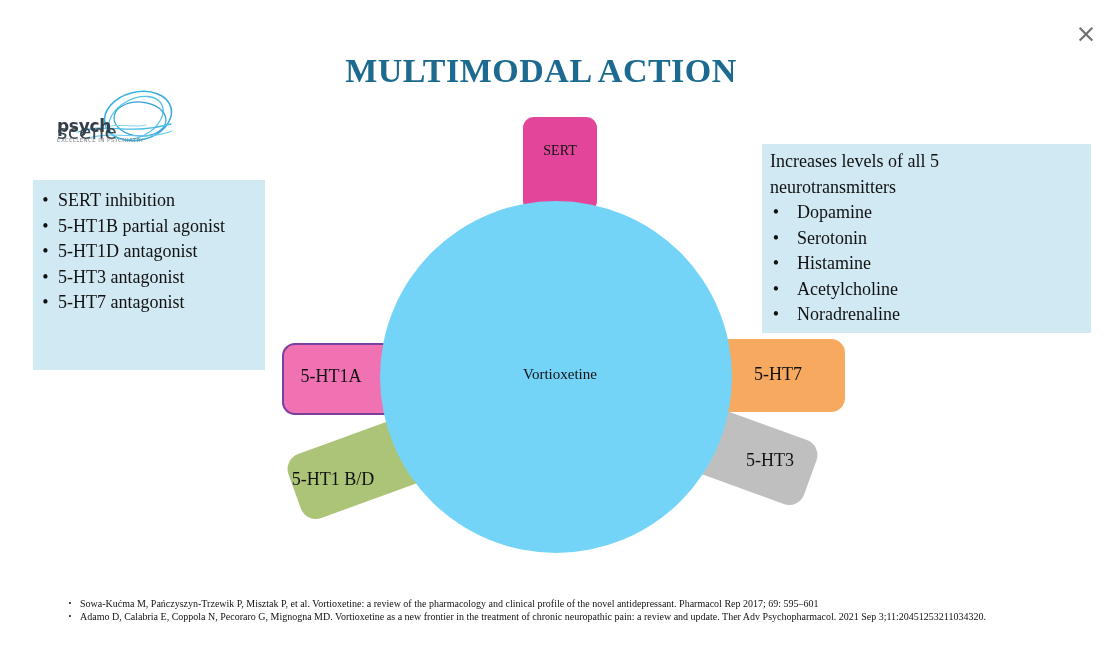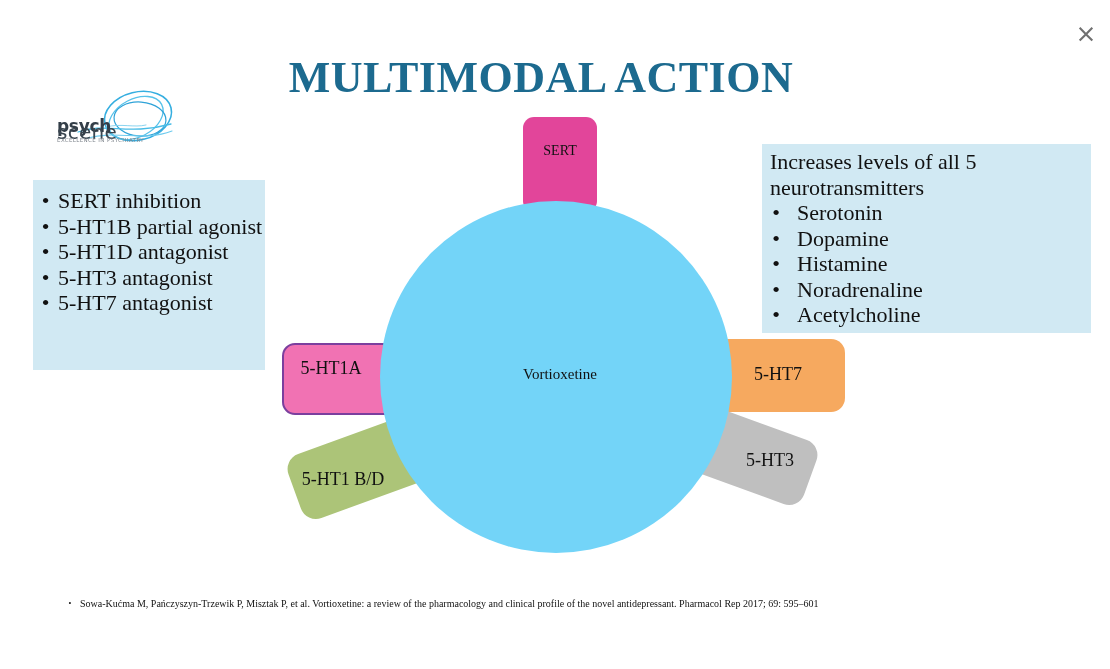--- a/index.html
+++ b/index.html
@@ -12,60 +12,60 @@
   .close-btn{
     position:absolute;left:1070px;top:18px;width:32px;height:32px;
     background:none;border:none;cursor:pointer;
     font-family:"DejaVu Sans","Liberation Sans",sans-serif;
     font-size:25px;line-height:30px;text-align:center;padding:0;
   }
 
   
   .page-title{
     position:absolute;left:0;top:52px;width:1082px;margin:0;
-    text-align:center;font-size:44px;font-weight:bold;letter-spacing:0.5px;
+    text-align:center;font-size:34px;font-weight:bold;letter-spacing:0.5px;
   }
 
   
   .logo{position:absolute;left:50px;top:86px;width:140px;height:80px;}
   .logo svg{position:absolute;left:26px;top:0;}
   .logo-word1{position:absolute;left:7px;top:30px;
     font-family:"DejaVu Sans","Liberation Sans",sans-serif;font-weight:bold;
     font-size:17px;color:#333E48;letter-spacing:-0.3px;}
   .logo-word2{position:absolute;left:7px;top:34px;
     font-family:"DejaVu Sans","Liberation Sans",sans-serif;font-weight:400;
     font-size:20px;color:#3A4650;letter-spacing:0.3px;}
   .logo-tag{position:absolute;left:7px;top:51px;
     font-family:"DejaVu Sans","Liberation Sans",sans-serif;
     font-size:5.5px;color:#7D838B;letter-spacing:0.4px;}
 
   
-  .panel{position:absolute;font-size:22px;line-height:25.5px;}
+  .panel{position:absolute;font-size:18px;line-height:25.5px;}
   .panel-left{left:33px;top:180px;width:232px;height:182px;padding:8px 0 0 0;}
   .panel-right{left:762px;top:144px;width:329px;height:184px;padding:5px 0 0 0;}
   .panel-title{padding-left:8px;}
   .bullet-row{display:flex;}
   .bullet-row .dot::before{content:"\2022";}
   .panel-left .bullet-row .dot{width:25px;text-align:center;flex:0 0 25px;}
   .panel-right .bullet-row .dot{width:22px;text-align:center;flex:0 0 22px;margin-left:3px;}
   .panel-right .bullet-row .bullet-text{padding-left:10px;}
 
   
   .tab{position:absolute;border-radius:13px;}
   .tab-sert{left:523px;top:117px;width:74px;height:95px;border-radius:11px;z-index:1;}
   .tab-ht1a{left:282px;top:343px;width:118px;height:72px;z-index:1;border:2px solid #7B3F9E;box-sizing:border-box;}
   .tab-ht7{left:700px;top:339px;width:145px;height:73px;border-radius:14px;z-index:1;}
   .tab-ht1bd{left:289px;top:425px;width:190px;height:68px;border-radius:16px;z-index:1;transform:rotate(-20deg);}
   .tab-ht3{left:626px;top:411px;width:190px;height:68px;border-radius:16px;z-index:1;transform:rotate(20deg);}
   .circle{position:absolute;left:380px;top:201px;width:352px;height:352px;border-radius:50%;z-index:2;}
   .dlabel{position:absolute;z-index:3;text-align:center;font-size:18px;color:#111;}
   .lbl-sert{left:510px;top:143px;width:100px;font-size:14px;}
-  .lbl-ht1a{left:271px;top:358px;width:120px;}
+  .lbl-ht1a{left:271px;top:366px;width:120px;}
   .lbl-ht7{left:718px;top:364px;width:120px;}
-  .lbl-ht1bd{left:273px;top:469px;width:140px;}
+  .lbl-ht1bd{left:263px;top:469px;width:140px;}
   .lbl-ht3{left:710px;top:450px;width:120px;}
   .lbl-center{left:480px;top:366px;width:160px;font-size:15px;}
 
   
   .refs{position:absolute;left:60px;top:597px;width:1030px;font-size:10px;line-height:13px;}
   .ref-row{display:flex;align-items:flex-end;}
   .ref-row .dot{flex:0 0 20px;text-align:center;font-size:8px;}
   .ref-row .dot::before{content:"\2022";}
 </style>
 </head>
@@ -114,37 +114,37 @@
       <span class="dot"></span>
       <span class="bullet-text">5-HT7 antagonist</span>
     </div>
   </div>
 
   <div class="panel panel-right" style="background: rgb(209, 233, 243);">
     <div class="panel-title">Increases levels of all 5</div>
     <div class="panel-title">neurotransmitters</div>
     <div class="bullet-row">
       <span class="dot"></span>
-      <span class="bullet-text">Serotonin</span>
+      <span class="bullet-text">Dopamine</span>
     </div>
     <div class="bullet-row">
       <span class="dot"></span>
-      <span class="bullet-text">Dopamine</span>
+      <span class="bullet-text">Serotonin</span>
     </div>
     <div class="bullet-row">
       <span class="dot"></span>
       <span class="bullet-text">Histamine</span>
     </div>
     <div class="bullet-row">
       <span class="dot"></span>
-      <span class="bullet-text">Noradrenaline</span>
+      <span class="bullet-text">Acetylcholine</span>
     </div>
     <div class="bullet-row">
       <span class="dot"></span>
-      <span class="bullet-text">Acetylcholine</span>
+      <span class="bullet-text">Noradrenaline</span>
     </div>
   </div>
 
   <div class="tab tab-sert" style="background: rgb(226, 69, 154);"></div>
   <div class="tab tab-ht1a" style="background: rgb(241, 114, 179); border-color: rgb(123, 63, 158);"></div>
   <div class="tab tab-ht7" style="background: rgb(246, 169, 95);"></div>
   <div class="tab tab-ht1bd" style="background: rgb(172, 196, 120);"></div>
   <div class="tab tab-ht3" style="background: rgb(191, 191, 191);"></div>
   <div class="circle" style="background: rgb(115, 212, 248);"></div>
 
@@ -153,15 +153,19 @@
   <div class="dlabel lbl-ht7">5-HT7</div>
   <div class="dlabel lbl-ht1bd">5-HT1 B/D</div>
   <div class="dlabel lbl-ht3">5-HT3</div>
   <div class="dlabel lbl-center">Vortioxetine</div>
 
   <div class="refs">
     <div class="ref-row">
       <span class="dot"></span>
       <span class="ref-text">Sowa-Kućma M, Pańczyszyn-Trzewik P, Misztak P, et al. Vortioxetine: a review of the pharmacology and clinical profile of the novel antidepressant. Pharmacol Rep 2017; 69: 595–601</span>
     </div>
+    <div class="ref-row">
+      <span class="dot"></span>
+      <span class="ref-text">Adamo D, Calabria E, Coppola N, Pecoraro G, Mignogna MD. Vortioxetine as a new frontier in the treatment of chronic neuropathic pain: a review and update. Ther Adv Psychopharmacol. 2021 Sep 3;11:20451253211034320.</span>
+    </div>
   </div>
 
 </div>
 
 </body></html>

